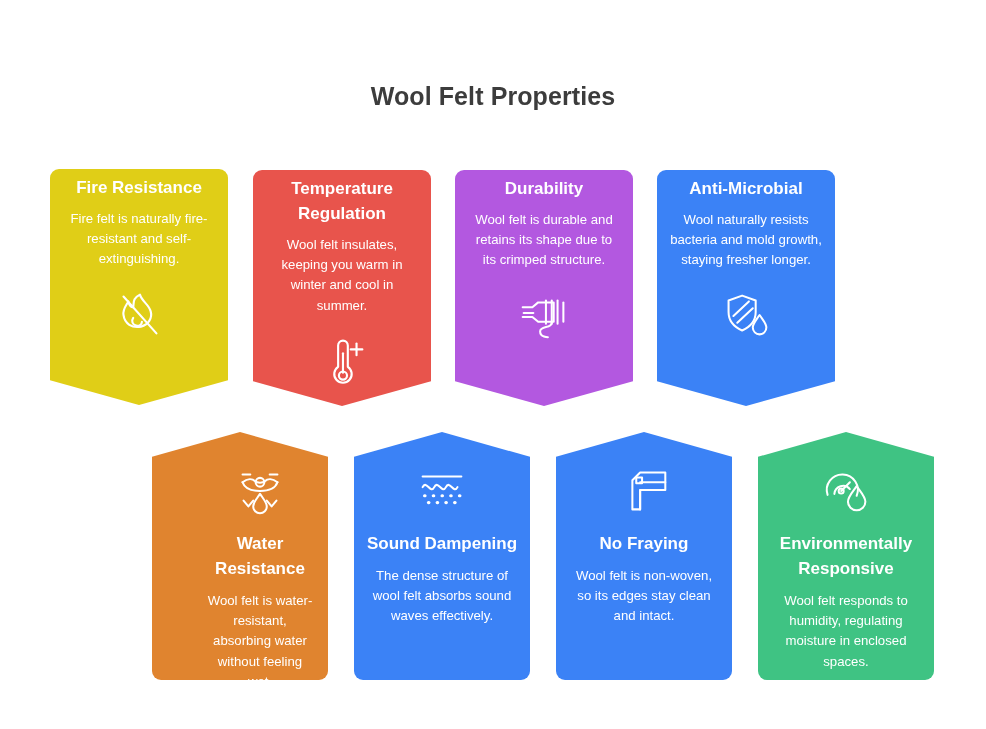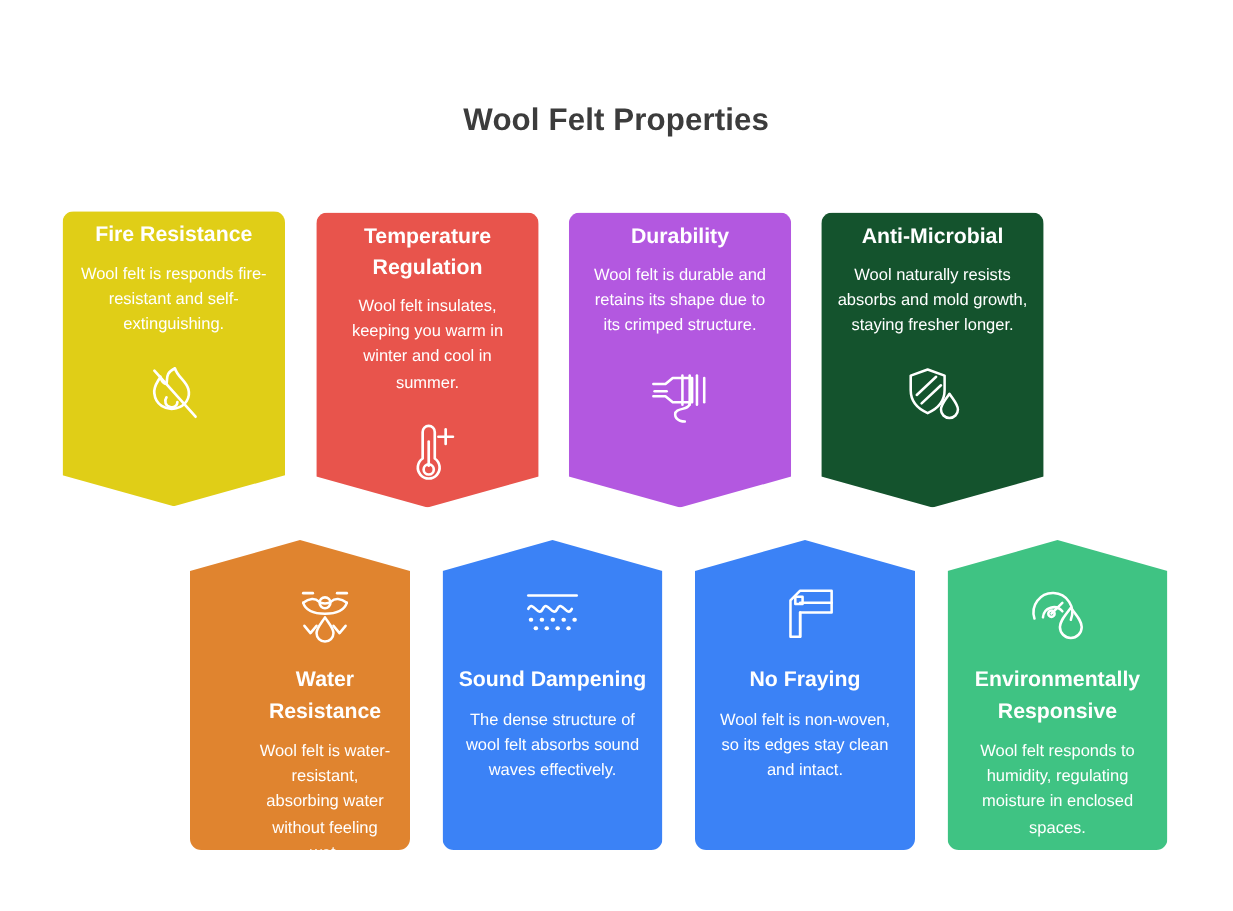--- a/index.html
+++ b/index.html
@@ -100,21 +100,21 @@
 </head>
 <body>
 
 <div id="infographic">
 
   <div id="page-title">Wool Felt Properties</div>
 
   <div class="card top" style="left:50px; top:141px; background:#E0CE17;">
     <div class="card-body">
       <div class="card-title">Fire Resistance</div>
-      <div class="card-desc">Wool felt is responds fire-resistant and self-extinguishing.</div>
+      <div class="card-desc">Fire felt is naturally fire-resistant and self-extinguishing.</div>
       <div class="card-icon">
         <svg viewBox="0 0 64 64" fill="none" stroke="#ffffff" stroke-width="2.2" stroke-linecap="round" stroke-linejoin="round">
           <path d="M33 12c2 7 9 10 11 17 2 7-2 14-10 16-9 2-17-3-18-12-1-6 3-10 5-14 1 4 3 6 5 6 1-5-1-9 7-13z"></path>
           <path d="M26 36c-2 3-1 7 3 8 3 1 6-1 6-4"></path>
           <line x1="16" y1="14" x2="50" y2="52"></line>
         </svg>
       </div>
     </div>
   </div>
 
@@ -145,24 +145,24 @@
           <path d="M28 16a5 5 0 0 1 10 0v22a9 9 0 1 1-10 0z"></path>
           <line x1="33" y1="24" x2="33" y2="44"></line>
           <circle cx="33" cy="47" r="4.2"></circle>
           <line x1="47" y1="14" x2="47" y2="26"></line>
           <line x1="41" y1="20" x2="53" y2="20"></line>
         </svg>
       </div>
     </div>
   </div>
 
-  <div class="card top" style="left:657px; top:142px; background:#14532d;">
+  <div class="card top" style="left:657px; top:142px; background:#3b82f6;">
     <div class="card-body">
       <div class="card-title">Anti-Microbial</div>
-      <div class="card-desc">Wool naturally resists absorbs and mold growth, staying fresher longer.</div>
+      <div class="card-desc">Wool naturally resists bacteria and mold growth, staying fresher longer.</div>
       <div class="card-icon">
         <svg viewBox="0 0 64 64" fill="none" stroke="#ffffff" stroke-width="2.1" stroke-linecap="round" stroke-linejoin="round">
           <path d="M28 12l14 5v12c0 10-7 16-14 19-7-3-14-9-14-19V17z"></path>
           <line x1="19" y1="33" x2="35" y2="18"></line>
           <line x1="23" y1="40" x2="39" y2="25"></line>
           <path d="M46 32c4 6 7 9 7 13a7 7 0 0 1-14 0c0-4 3-7 7-13z"></path>
         </svg>
       </div>
     </div>
   </div>

